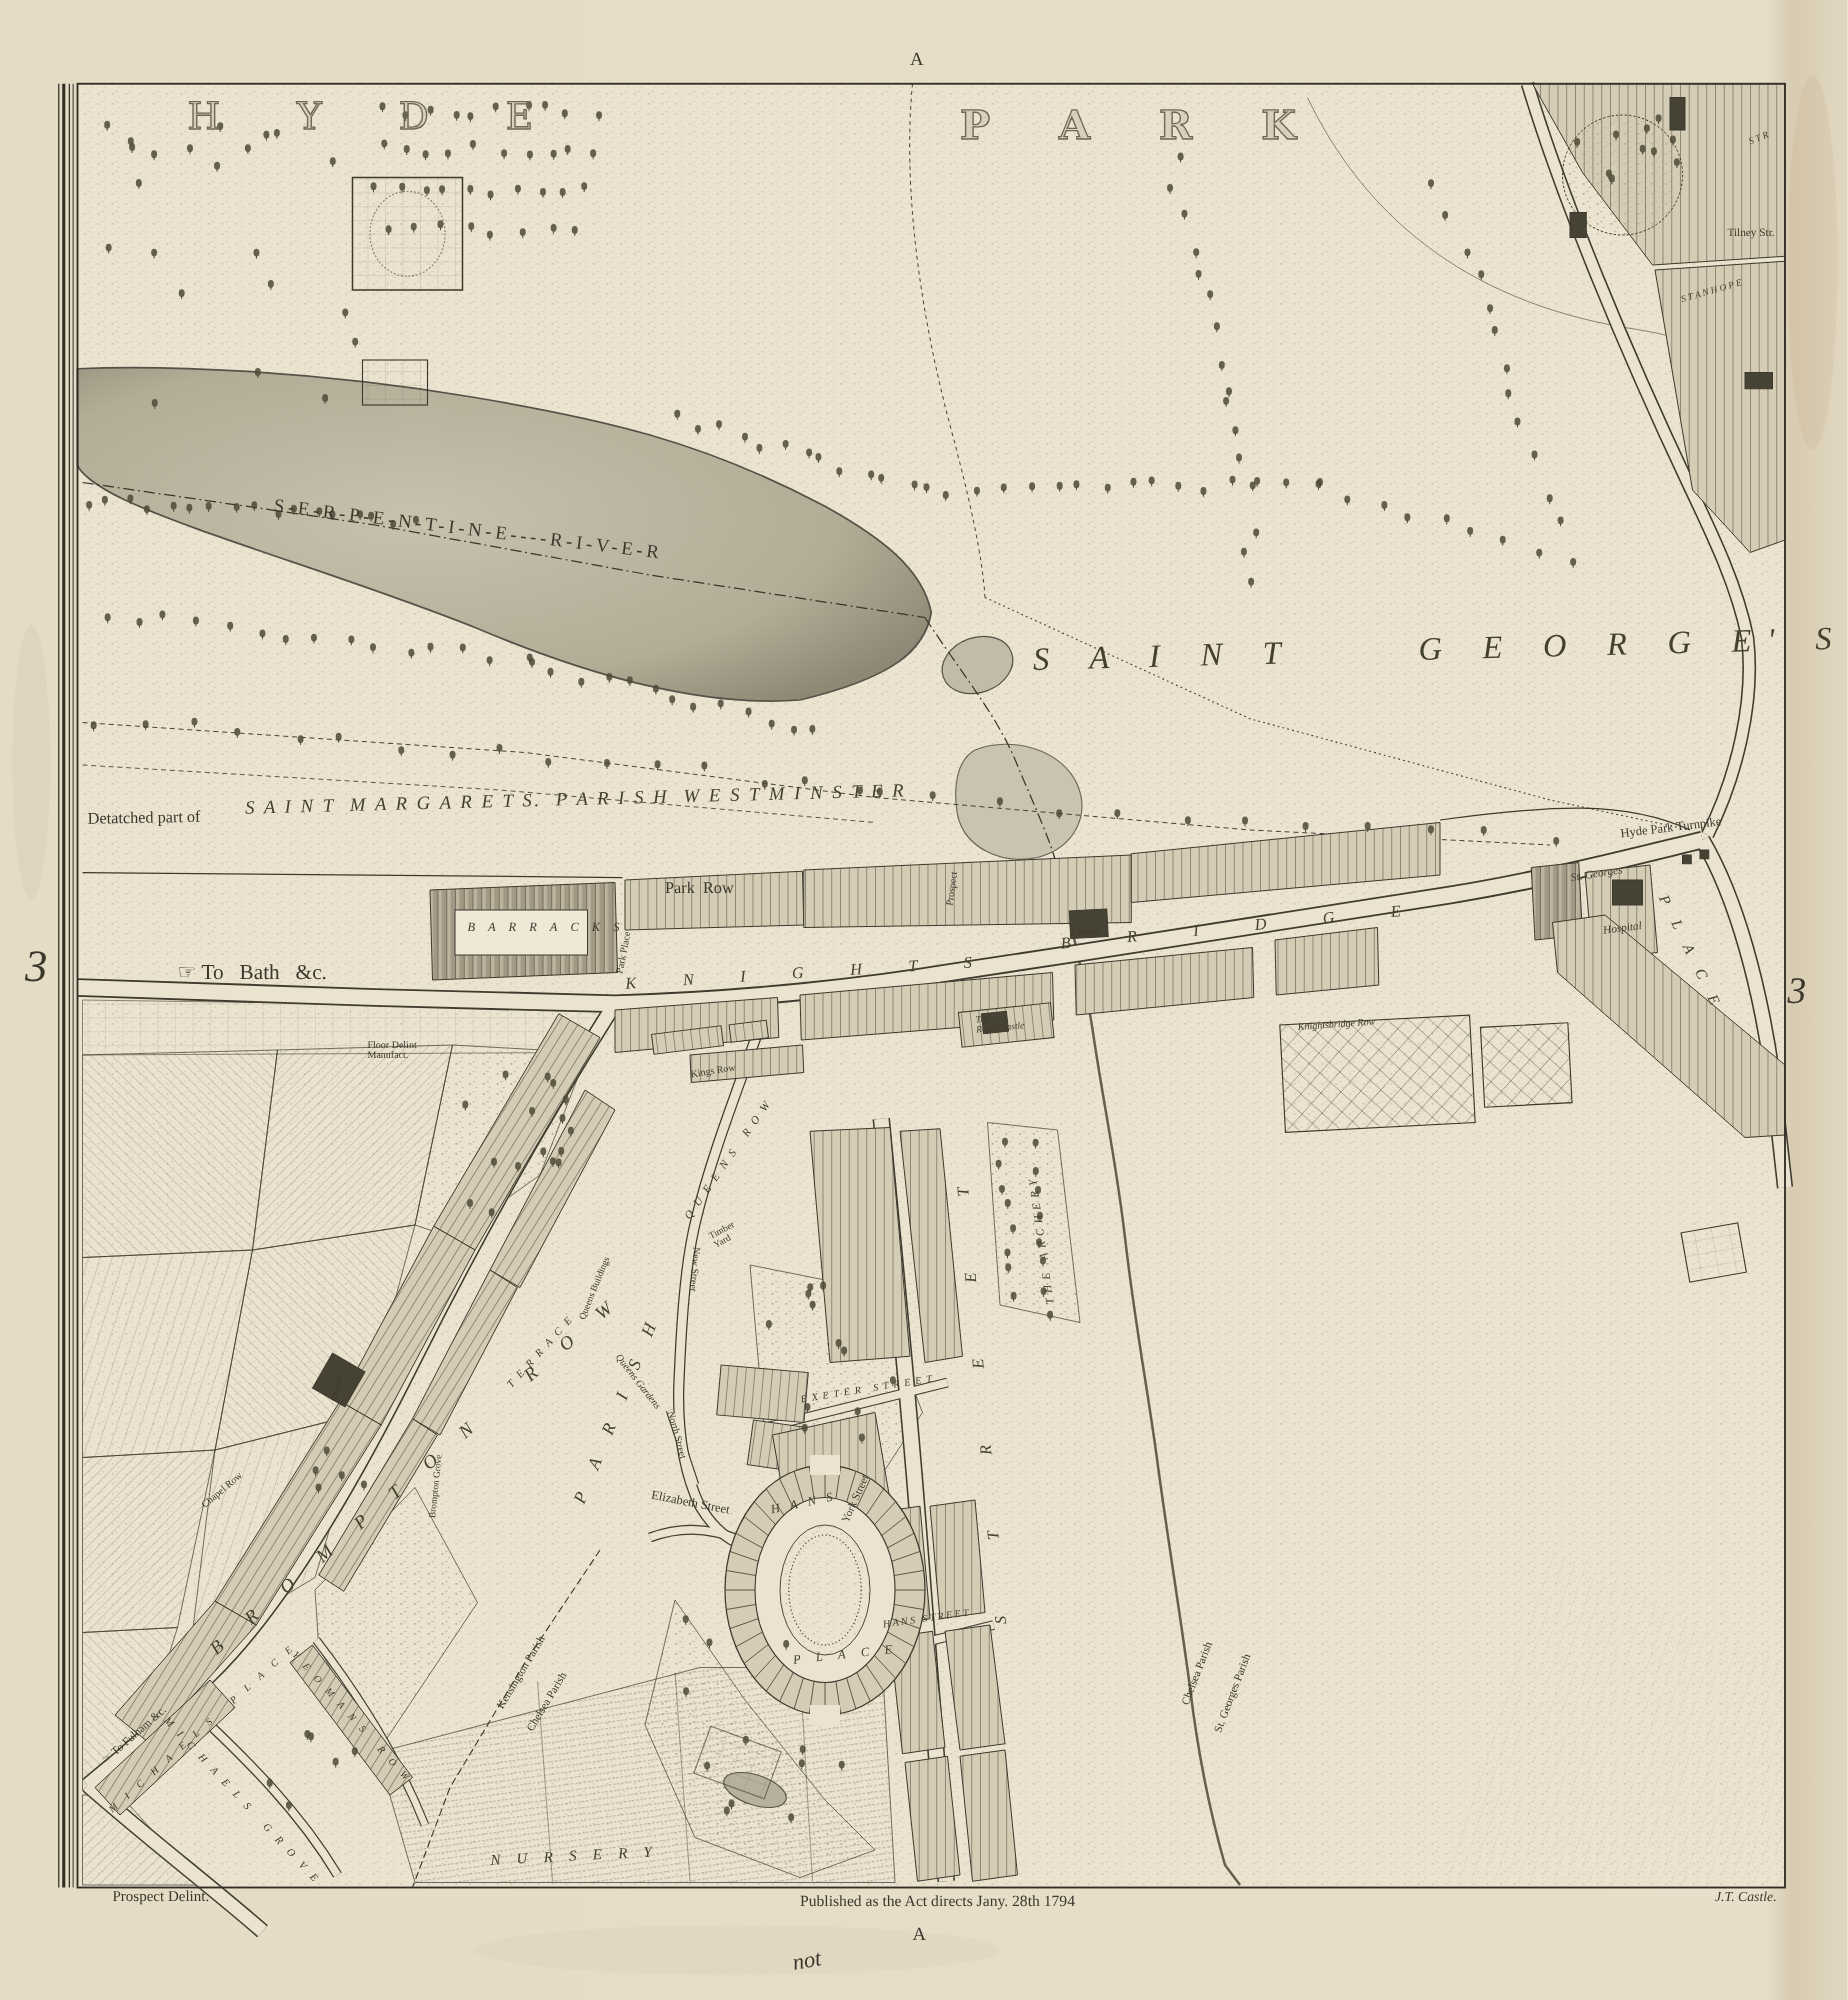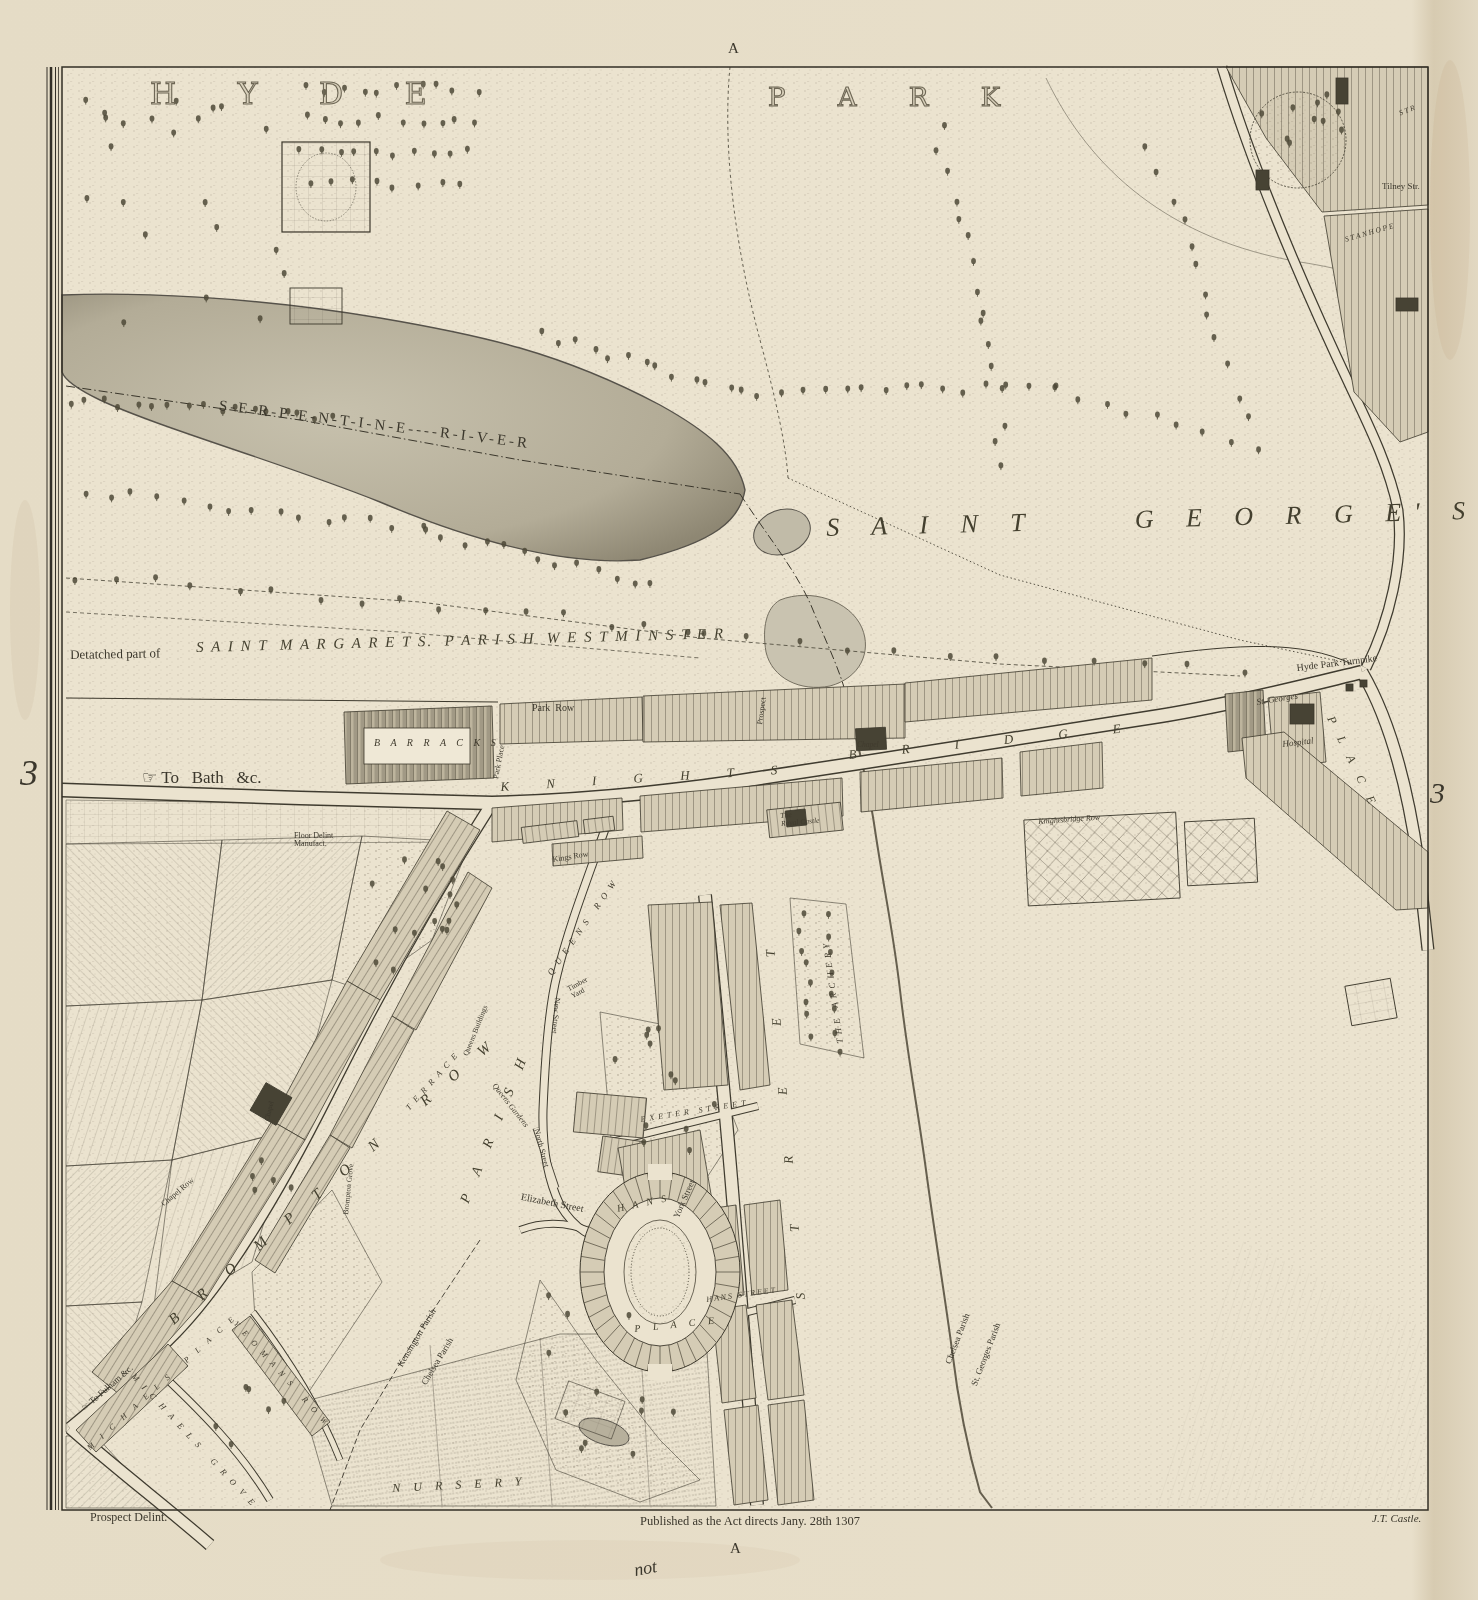--- a/index.html
+++ b/index.html
@@ -571,30 +571,30 @@
     <line x1="58.5" y1="67" x2="58.5" y2="1510" stroke-width="0.8"></line>
   </g>
 </svg>
 
 <div class="foxing" style="left:1430px;top:60px;width:40px;height:300px;background:rgba(160,120,70,.08);"></div>
 <div class="foxing" style="left:10px;top:500px;width:30px;height:220px;background:rgba(160,120,70,.07);"></div>
 <div class="foxing" style="left:380px;top:1540px;width:420px;height:40px;background:rgba(160,120,70,.05);"></div>
 
 <div id="labels">
       <span class="lbl outline" style="left: 150px; top: 78px; font-size: 30px; letter-spacing: 26px;">H Y D E</span>
-      <span class="lbl outline" style="left: 768px; top: 84px; font-size: 26px; letter-spacing: 22px;">P A R K</span>
+      <span class="lbl outline" style="left: 768px; top: 84px; font-size: 32px; letter-spacing: 22px; font-weight: bold;">P A R K</span>
       <span class="lbl roman" style="left: 220px; top: 398px; font-size: 15px; letter-spacing: 3px; transform: rotate(7deg);">S-E-R-P-E-N-T-I-N-E----R-I-V-E-R</span>
       <span class="lbl bigitalic" style="left: 826px; top: 514px; font-size: 26px; letter-spacing: 13px; transform: rotate(-1.5deg);">S A I N T     G E O R G E' S</span>
       <span class="lbl roman" style="left: 70px; top: 648px; font-size: 13px; transform: rotate(-1deg);">Detatched part of</span>
       <span class="lbl bigitalic" style="left: 196px; top: 640px; font-size: 15px; letter-spacing: 2px; transform: rotate(-1.5deg);">S A I N T  M A R G A R E T S.  P A R I S H  W E S T M I N S T E R</span>
       <span class="lbl bigitalic" style="left: 500px; top: 780px; font-size: 13px; letter-spacing: 17px; transform: rotate(-3.5deg);">K N I G H T S</span>
       <span class="lbl bigitalic" style="left: 848px; top: 748px; font-size: 13px; letter-spacing: 21px; transform: rotate(-5.5deg);">B R I D G E</span>
       <span class="lbl roman" style="left: 1296px; top: 663px; font-size: 10px; transform: rotate(-7deg);">Hyde Park Turnpike</span>
       <span class="lbl roman" style="left: 142px; top: 769px; font-size: 17px;">☞ To   Bath   &amp;c.</span>
-      <span class="lbl roman" style="left: 532px; top: 703px; font-size: 10px;">Park  Row</span>
+      <span class="lbl roman" style="left: 532px; top: 703px; font-size: 13px;">Park  Row</span>
       <span class="lbl roman" style="left: 492px; top: 778px; font-size: 8px; transform: rotate(-79deg);">Park Place</span>
       <span class="lbl roman" style="left: 756px; top: 724px; font-size: 8px; transform: rotate(-82deg);">Prospect</span>
       <span class="lbl italic" style="left: 374px; top: 738px; font-size: 10px; letter-spacing: 4px;">B A R R A C K S</span>
       <span class="lbl italic" style="left: 857px; top: 741px; font-size: 7.5px;">Chapel</span>
       <span class="lbl roman" style="left: 552px; top: 856px; font-size: 8px; transform: rotate(-9deg);">Kings Row</span>
       <span class="lbl italic" style="left: 780px; top: 812px; font-size: 7.5px; transform: rotate(-5deg);">The
 Royal Castle</span>
       <span class="lbl roman" style="left: 294px; top: 832px; font-size: 8px;">Floor Delint
 Manufact.</span>
       <span class="lbl italic" style="left: 1038px; top: 818px; font-size: 8px; transform: rotate(-4deg);">Knightsbridge Row</span>
@@ -634,17 +634,17 @@
       <span class="lbl bigitalic" style="left: 392px; top: 1482px; font-size: 12px; letter-spacing: 5px; transform: rotate(-3deg);">N U R S E R Y</span>
       <span class="lbl roman" style="left: 944px; top: 1362px; font-size: 9px; transform: rotate(-69deg);">Chelsea Parish</span>
       <span class="lbl roman" style="left: 970px; top: 1384px; font-size: 9px; transform: rotate(-69deg);">St. Georges Parish</span>
     </div>
 
 <div class="margin-label" style="left:728px;top:40px;font-size:15px;">A</div>
 <div class="margin-label" style="left:730px;top:1540px;font-size:15px;">A</div>
 <div class="margin-label" style="left:20px;top:752px;font-size:36px;font-style:italic;">3</div>
 <div class="margin-label" style="left:1430px;top:776px;font-size:30px;font-style:italic;">3</div>
 <div class="margin-label" style="left:90px;top:1510px;font-size:12px;">Prospect Delint.</div>
-<div class="margin-label" style="left:640px;top:1514px;font-size:12.5px;">Published as the Act directs Jany. 28th 1307</div>
+<div class="margin-label" style="left:640px;top:1514px;font-size:12.5px;">Published as the Act directs Jany. 28th 1794</div>
 <div class="margin-label" style="left:1372px;top:1512px;font-size:11px;font-style:italic;">J.T. Castle.</div>
 <div class="margin-label hand" style="left:634px;top:1558px;font-size:18px;transform:rotate(-10deg);">not</div>
 
 </div>
 
 </body></html>

